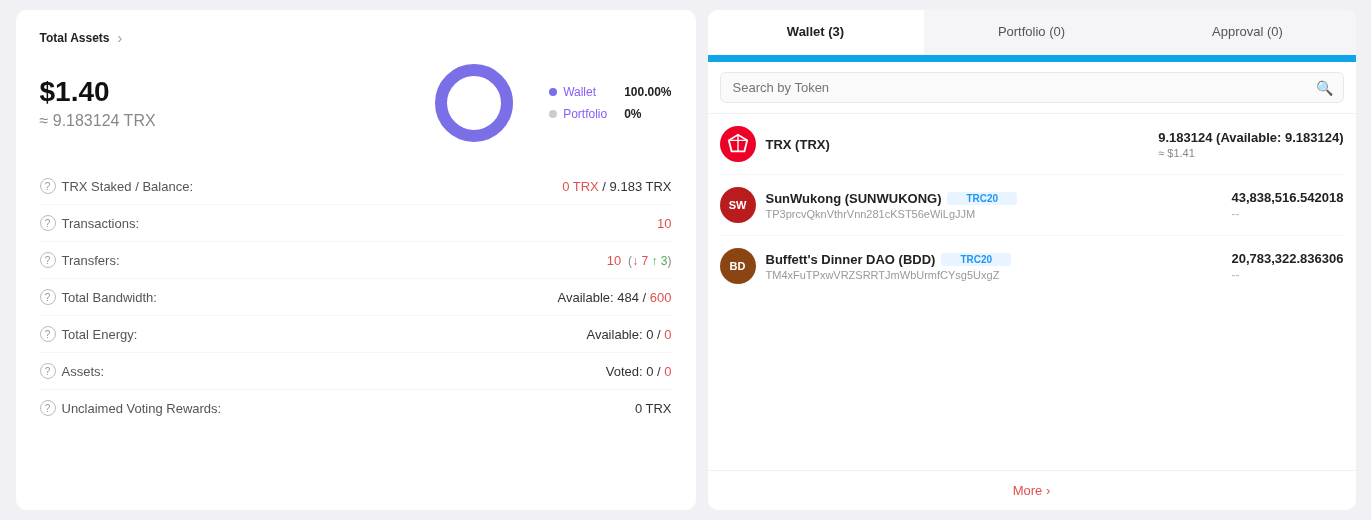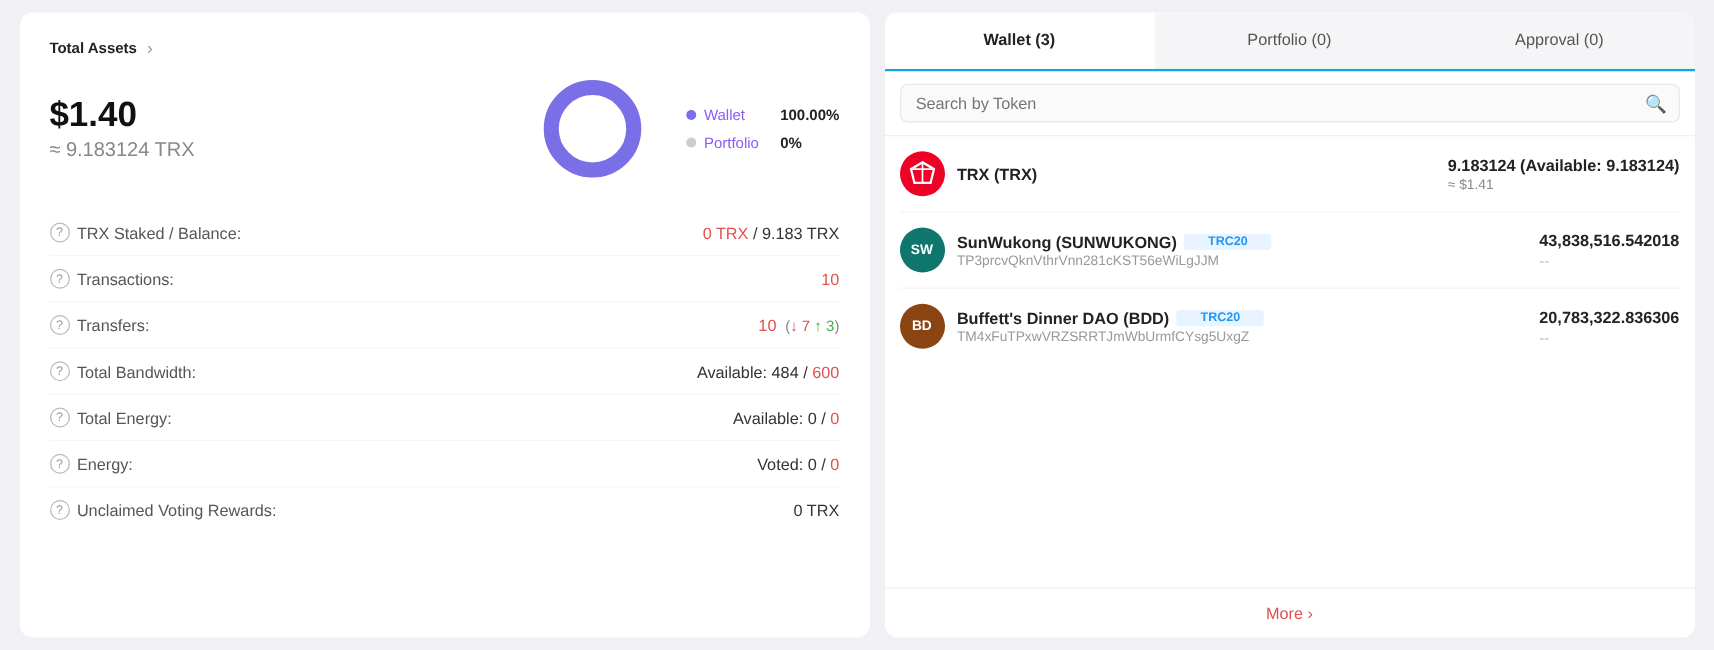--- a/index.html
+++ b/index.html
@@ -145,21 +145,21 @@
     .right-panel {
       background: #fff;
       border-radius: 10px;
       flex: 1;
       display: flex;
       flex-direction: column;
       overflow: hidden;
     }
     .tabs {
       display: flex;
-      border-bottom: 2px solid #0ea5e9;
+      border-bottom: 7px solid #0ea5e9;
     }
     .tab {
       flex: 1;
       padding: 14px 10px;
       text-align: center;
       font-size: 13px;
       font-weight: 500;
       color: #555;
       cursor: pointer;
       background: #f5f5f7;
@@ -372,21 +372,21 @@
         <span class="stat-label">Total Energy:</span>
       </div>
       <div class="stat-value">
         Available: 0 / <span class="red">0</span>
       </div>
     </div>
 
     <div class="stat-row">
       <div class="stat-label-group">
         <div class="help-icon">?</div>
-        <span class="stat-label">Energy:</span>
+        <span class="stat-label">Assets:</span>
       </div>
       <div class="stat-value">
         Voted: 0 / <span class="red">0</span>
       </div>
     </div>
 
     <div class="stat-row">
       <div class="stat-label-group">
         <div class="help-icon">?</div>
         <span class="stat-label">Unclaimed Voting Rewards:</span>
@@ -428,21 +428,21 @@
         <div class="token-info">
           <div class="token-name">TRX (TRX)</div>
         </div>
         <div class="token-amount">
           <div class="token-balance">9.183124 (Available: 9.183124)</div>
           <div class="token-usd">≈ $1.41</div>
         </div>
       </div>
 
       <div class="token-row">
-        <div class="token-icon" style="background:#0f766e;justify-content:center;">
+        <div class="token-icon" style="background:#b91c1c;justify-content:center;">
           <span style="color:#fff;font-size:11px;">SW</span>
         </div>
         <div class="token-info">
           <div class="token-name">
             <span>SunWukong (SUNWUKONG)</span>
             <span class="trc20-badge">TRC20</span>
           </div>
           <div class="token-addr">TP3prcvQknVthrVnn281cKST56eWiLgJJM</div>
         </div>
         <div class="token-amount">

